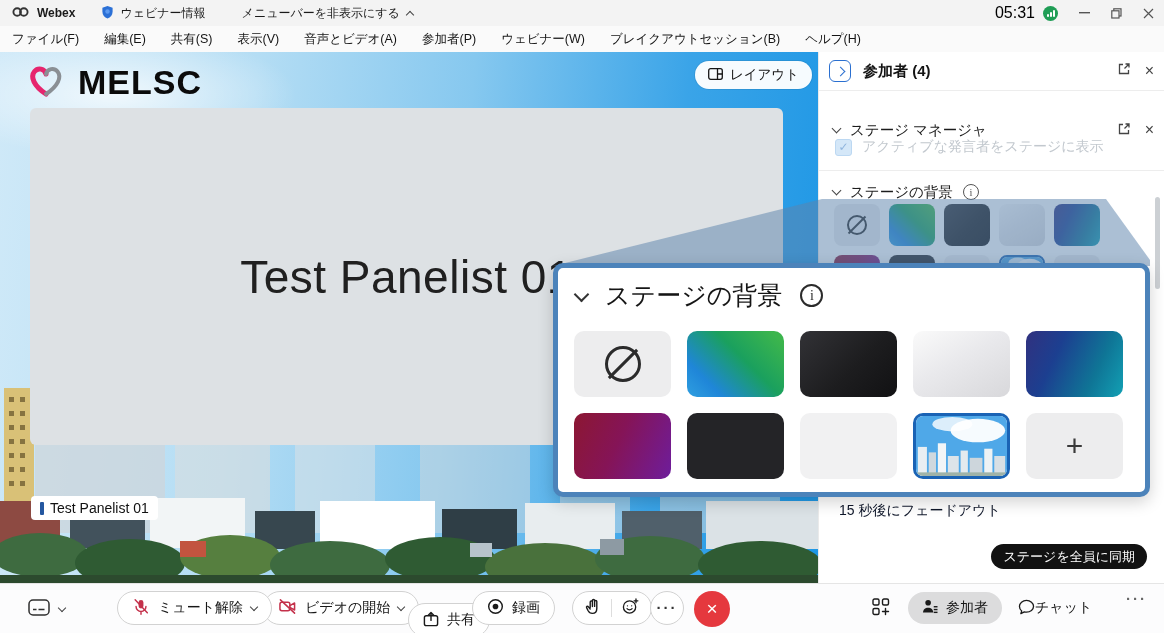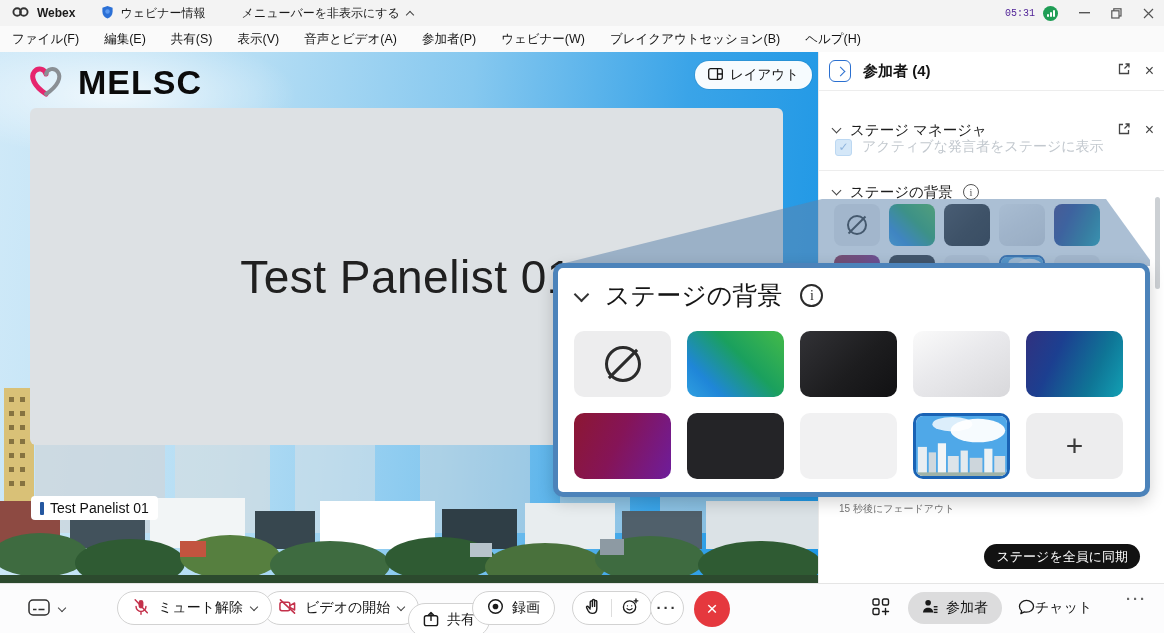--- a/index.html
+++ b/index.html
@@ -9,21 +9,21 @@
   .window { position:absolute; inset:0;padding-left:20px; }
 
   
   .titlebar { position:absolute; left:0; top:0; width:1164px; height:26px; background:#f3f3f3;
     display:flex; align-items:center; padding:0 0 0 12px; font-size:12px; color:#1a1a1a; }
   .tb-left { display:flex; align-items:center; gap:8px; }
   .tb-app { font-weight:bold; }
   .tb-info { display:flex; align-items:center; gap:6px; margin-left:26px; }
   .tb-hide { display:flex; align-items:center; gap:7px; margin-left:36px; }
   .tb-right { margin-left:auto; display:flex; align-items:center; }
-  .tb-time { font-size:10px; color:#4c1d95; margin-right:8px;font-family:Liberation Mono, monospace; }
+  .tb-time { font-size:16px; color:#000000; margin-right:8px; }
   .net { width:15px; height:15px; border-radius:50%; background:#1f9d55; position:relative; }
   .net i { position:absolute; bottom:4px; width:2px; background:#fff; border-radius:1px; }
   .net i:nth-child(1){ left:4px; height:3px; } .net i:nth-child(2){ left:7px; height:5px; } .net i:nth-child(3){ left:10px; height:7px; }
   .winbtn { width:32px; height:26px; display:flex; align-items:center; justify-content:center; color:#555; }
   .winbtn svg { display:block; }
 
   
   .menubar { position:absolute; left:0; top:26px; width:1164px; height:26px; background:#fafafa;
     display:flex; align-items:center; gap:25px; padding:0 0 0 12px; font-size:12.5px; color:#141414; }
   .menu-item { cursor:default; white-space:nowrap; }
@@ -58,22 +58,22 @@
   .sec-row { position:absolute; left:14px; right:10px; display:flex; align-items:center; gap:10px; font-size:14.5px; color:#1c1c1c; }
   .cb-row { position:absolute; left:16px; display:flex; align-items:center; gap:10px; }
   .checkbox { width:17px; height:17px; border-radius:3px; background:#d4e7f8; border:1px solid #bcd8f2;
     color:#8fb4dd; font-size:12px; display:flex; align-items:center; justify-content:center; }
   .cb-label { font-size:14px; color:#c2c8ce; }
   .info-circle { width:16px; height:16px; border:1.4px solid #555; border-radius:50%; color:#555;
     font-size:10.5px; display:flex; align-items:center; justify-content:center; font-family:"Liberation Serif",serif; }
   .mini-grid { position:absolute; top:152px; left:15px; width:270px; display:grid;
     grid-template-columns:repeat(5,46px); grid-auto-rows:42px; gap:9px; }
   .scrollbar { position:absolute; right:4px; top:145px; width:5px; height:92px; background:#ccd0d4; border-radius:3px; }
-  .fade-note { position:absolute; left:20px; top:450px; font-size:10px; color:#737373; }
-  .sync-btn { position:absolute; right:24px; top:492px; height:25px; padding:0 12px; border-radius:13px;
+  .fade-note { position:absolute; left:20px; top:450px; font-size:14px; color:#0f172a; }
+  .sync-btn { position:absolute; right:17px; top:492px; height:25px; padding:0 12px; border-radius:13px;
     background:#121212; color:#fff; font-size:13px; display:flex; align-items:center; }
 
   
   .sw { border-radius:10px; position:relative; display:flex; align-items:center; justify-content:center; overflow:hidden; }
   .mini-grid .sw { border-radius:8px; }
   .sw.selected { border:3px solid #1a63b5; box-shadow:inset 0 0 0 2.5px #fff; }
   .mini-grid .sw.selected { border-width:2px; box-shadow:inset 0 0 0 1.5px #fff; }
   .no { width:36px; height:36px; border:3px solid #2b2b2b; border-radius:50%; position:relative; }
   .no::after { content:""; position:absolute; left:50%; top:-5px; width:3px; height:40px; background:#2b2b2b;
     transform:translateX(-50%) rotate(45deg); }

